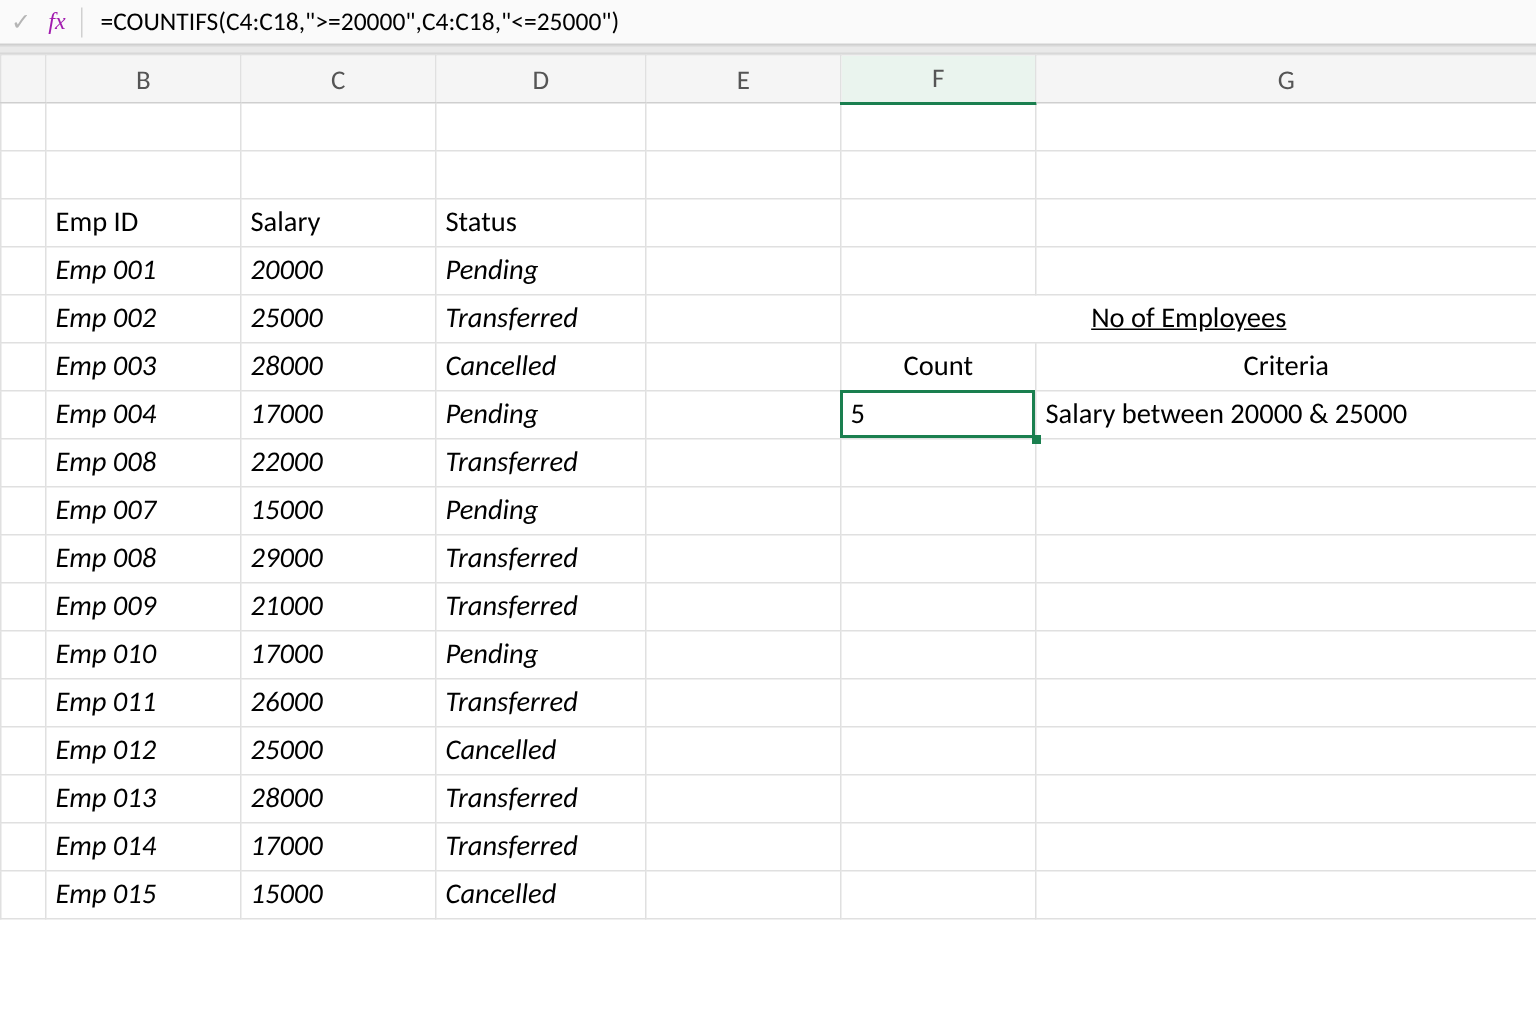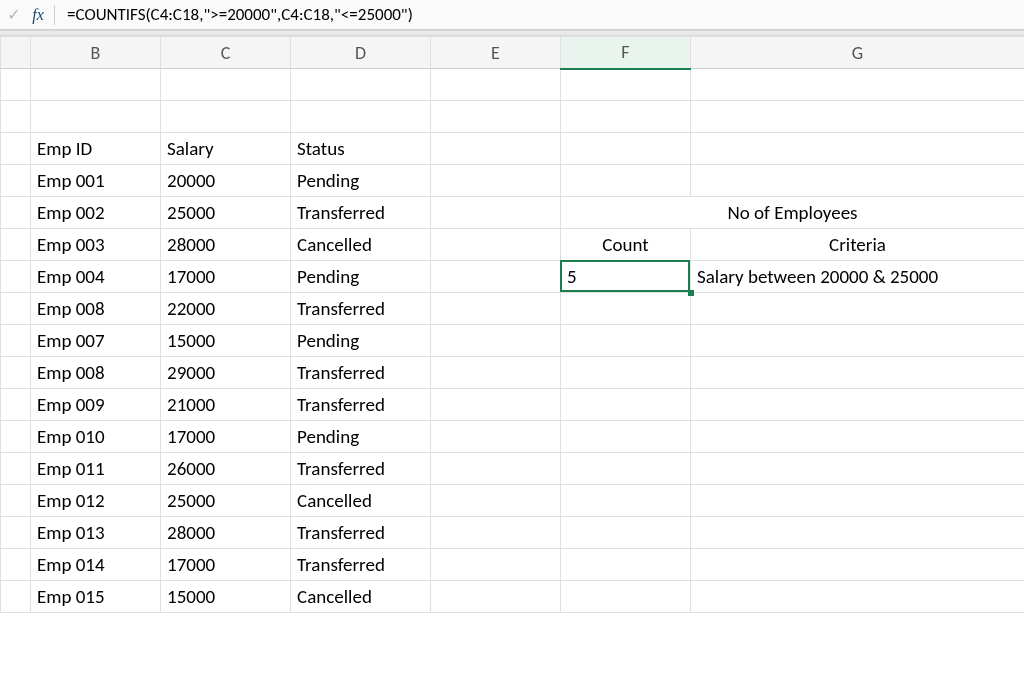--- a/index.html
+++ b/index.html
@@ -18,21 +18,21 @@
     display: flex;
     align-items: center;
     height: 30px;
     border-bottom: 1px solid #cfcfcf;
     background: #fafafa;
     padding: 0 6px;
     gap: 8px;
   }
   .fb-icon { width:16px; text-align:center; color:#9a9a9a; }
   .fb-check { color:#b5b5b5; font-size:16px; }
-  .fb-fx { font-style: italic; font-family: "Times New Roman", serif; font-size:16px; color:#0c4a6e; }
+  .fb-fx { font-style: italic; font-family: "Times New Roman", serif; font-size:16px; color:#a21caf; }
   .fb-divider { width:1px; height:20px; background:#d0d0d0; }
   .fb-input {
     flex:1; border:none; background:transparent; outline:none;
     font-family: Calibri, Arial, sans-serif; font-size:17px; color:#000;
     padding-left:4px;
   }
   .thick-divider { height:6px; background:#e9e9e9; border-top:1px solid #d8d8d8; border-bottom:1px solid #d8d8d8; }
 
   
   .sheet { position:relative; }
@@ -63,34 +63,35 @@
   col.cB { width: 130px; }
   col.cC { width: 130px; }
   col.cD { width: 140px; }
   col.cE { width: 130px; }
   col.cF { width: 130px; }
   col.cG { width: 334px; }
 
   td.stub { background:#fcfcfc; }
 
   
-  td.dcell { border:1px solid #000; }
+  td.dcell { border:1px solid #000;font-style:italic; }
   td.hdr {
     background:#c0c0c0;
     border:1px solid #000;
     text-align:left;
     font-weight:normal;
   }
   td.num { }
 
   
   td.gTitle {
     background:#c6e0b4;
     border:1px solid #000;
     text-align:center;
+    text-decoration:underline;
   }
   td.gHdr {
     background:#c6e0b4;
     border:1px solid #000;
     text-align:center;
   }
   td.gCell { border:1px solid #000; }
 
   
   .active-outline {

